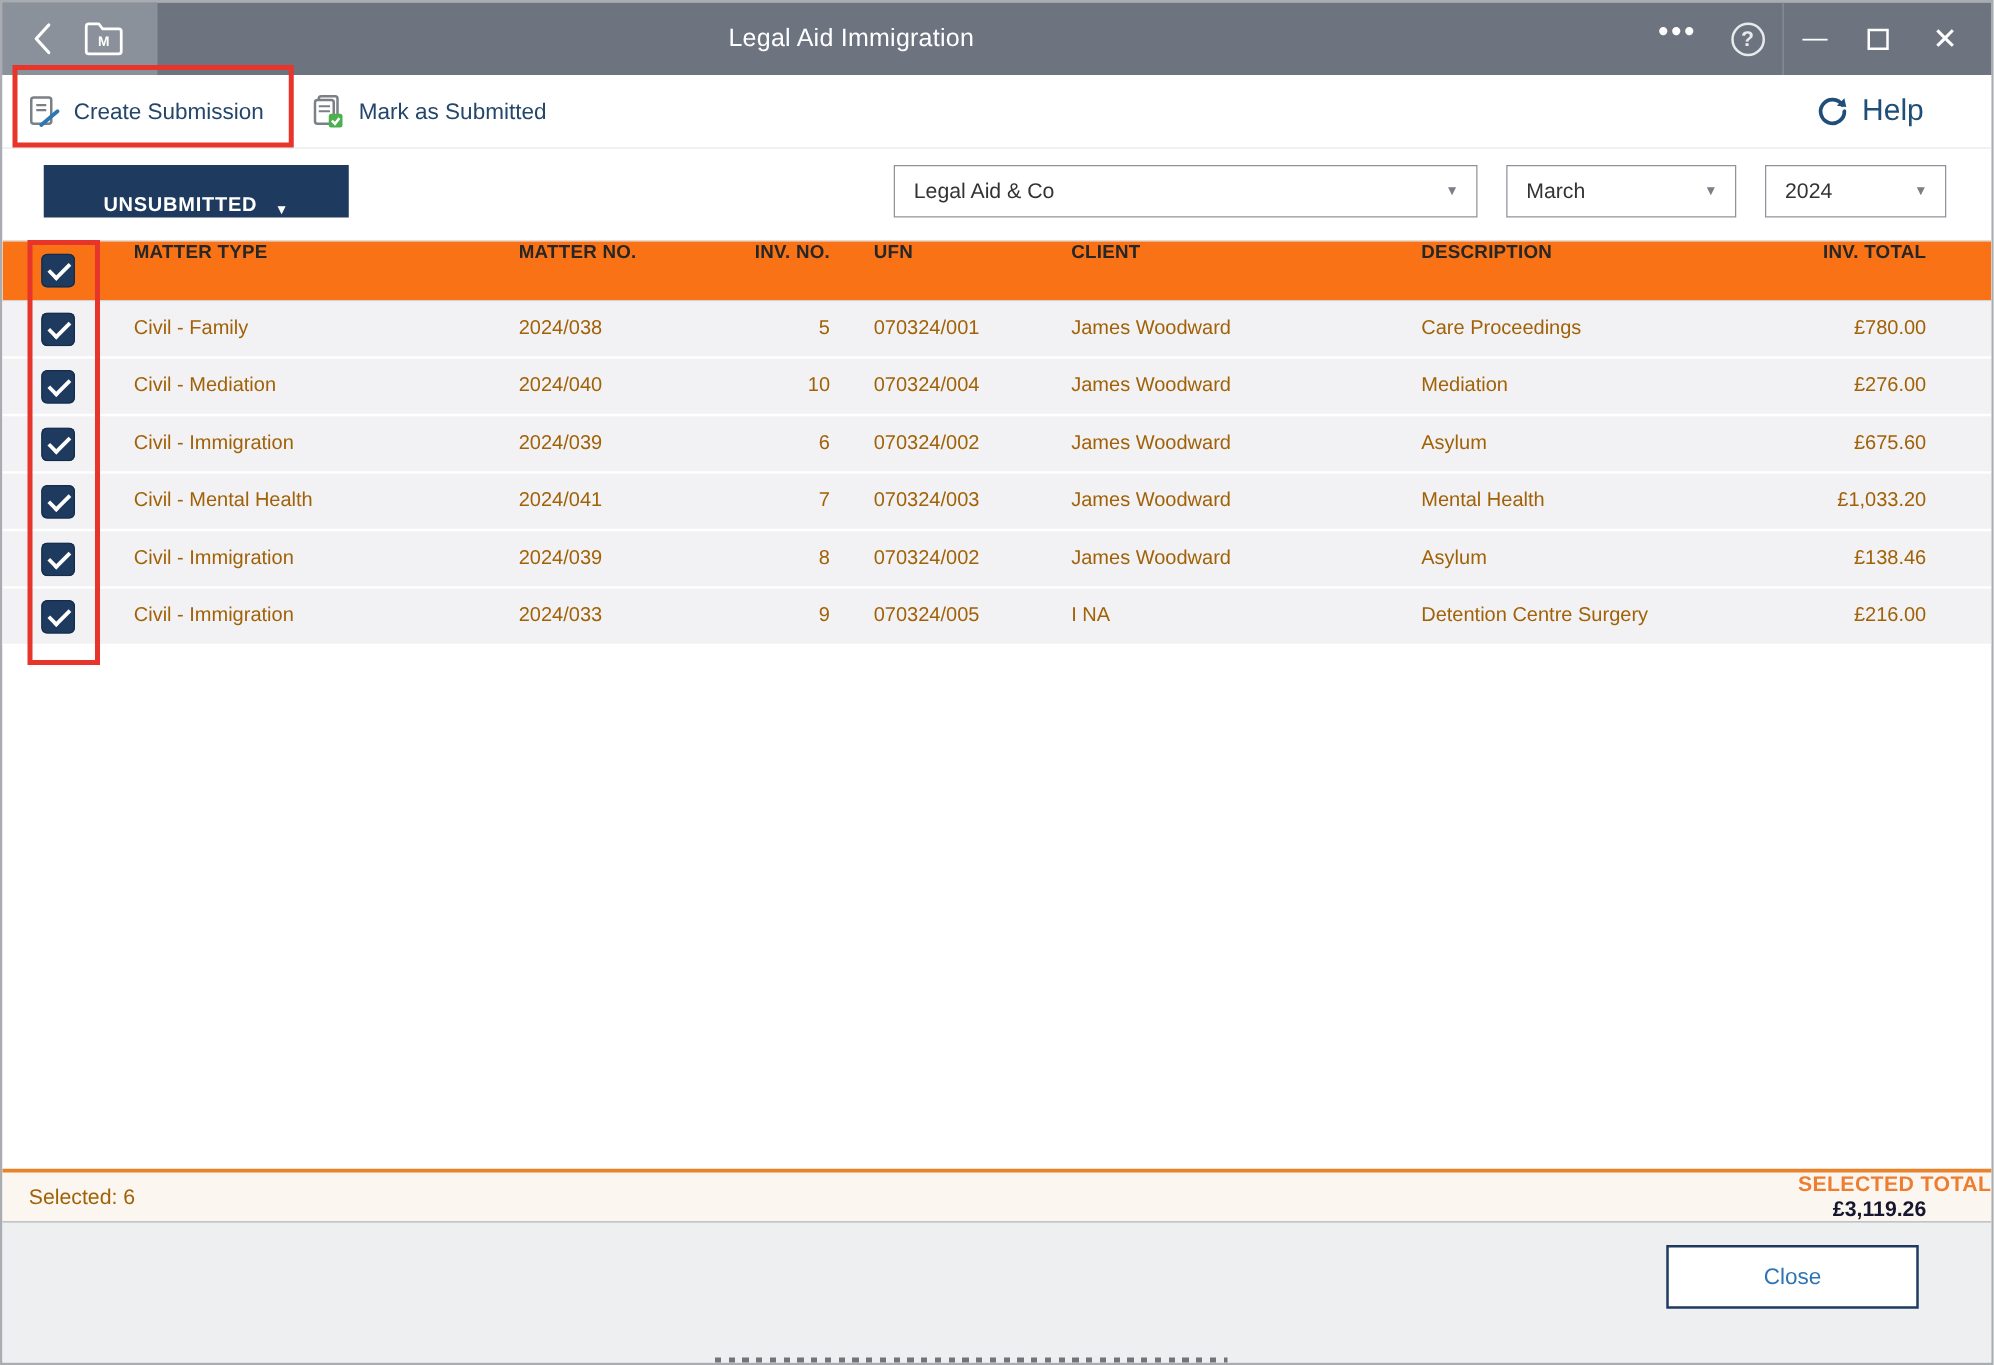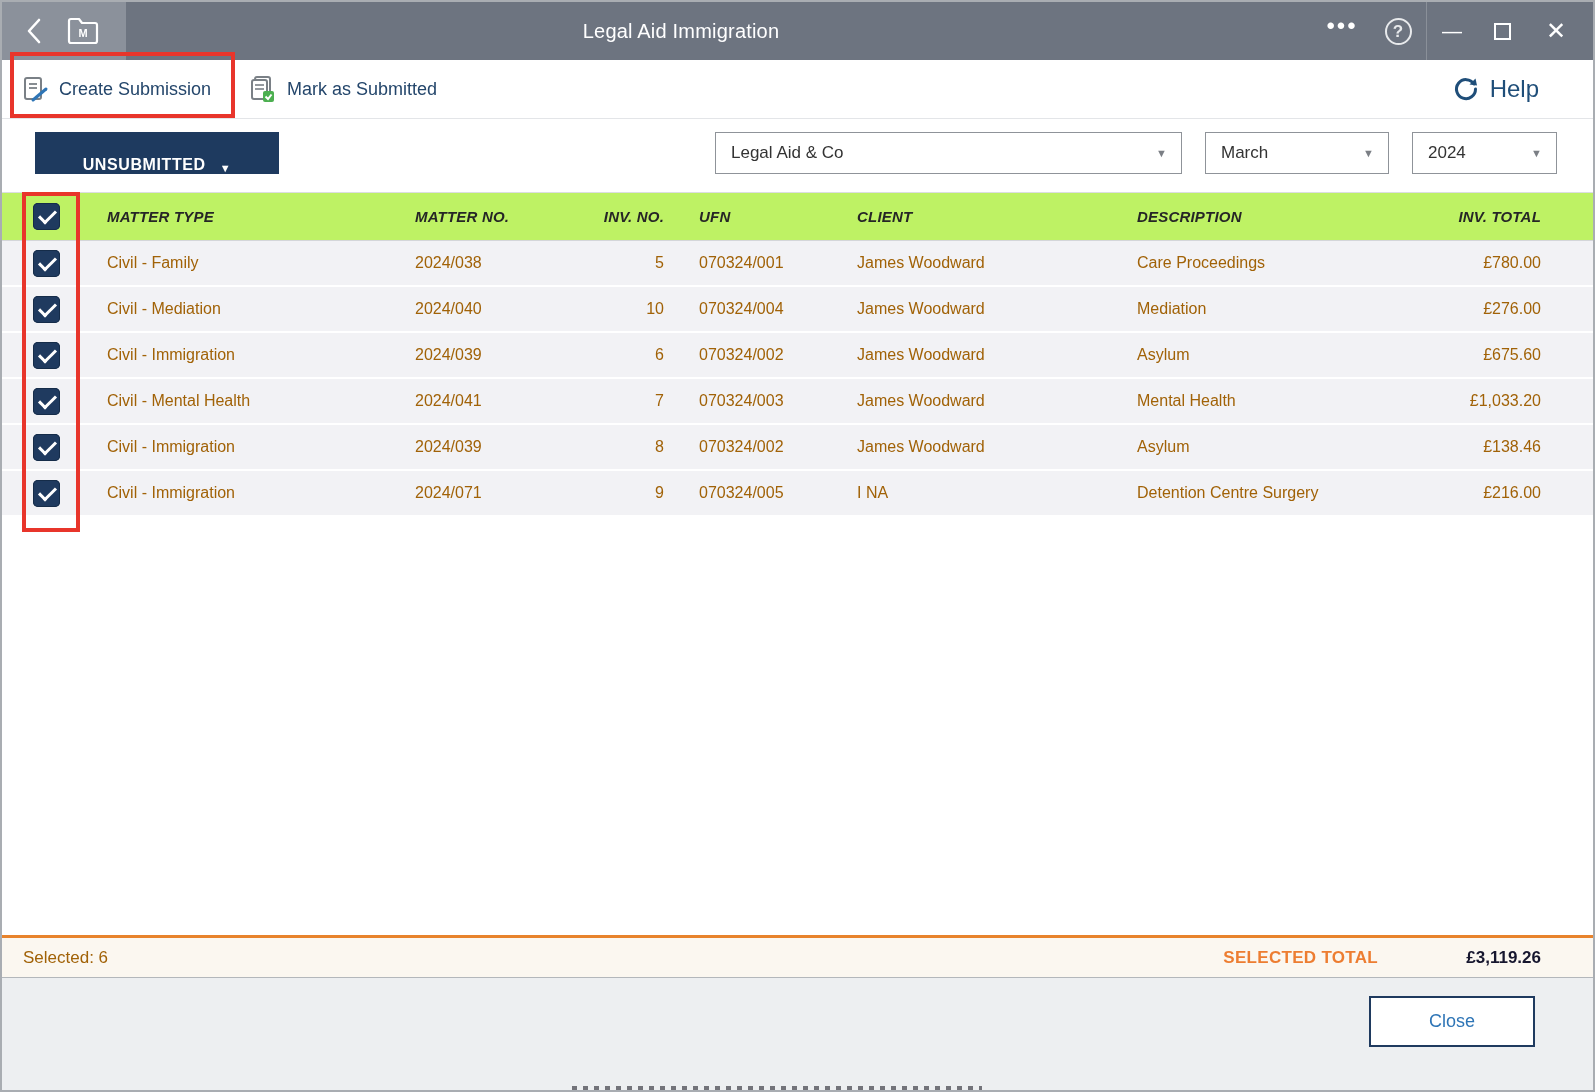--- a/index.html
+++ b/index.html
@@ -36,47 +36,47 @@
   .status-dd { position:absolute; left:33px; top:13px; width:244px; height:42px; background:#1e3a5f; color:#ffffff; font-weight:bold; font-size:16px; letter-spacing:0.6px; display:flex; align-items:flex-end; justify-content:center; gap:14px; cursor:pointer; }
   .status-dd .arrow { font-size:11px; }
   .select-box { position:absolute; top:13px; height:42px; background:#ffffff; border:1px solid #8f9399; display:flex; align-items:center; justify-content:space-between; padding:0 14px 0 15px; font-size:17px; color:#333333; cursor:pointer;text-align:right; }
   .select-box .arrow { color:#7b7f85; font-size:11px; }
   .sel-provider { left:713px; width:467px; }
   .sel-month { left:1203px; width:184px;gap:28px; }
   .sel-year { left:1410px; width:145px; }
 
   
   .tablearea { flex:1; background:#ffffff; display:flex; flex-direction:column; border-top:1px solid #dcdee1; overflow:hidden; }
-  .thead { display:flex; align-items:center; height:48px; background:#bef264; border-bottom:1px solid #d4d6d9; flex-shrink:0;font-style:italic; }
+  .thead { display:flex; height:48px; background:#f97316; border-bottom:1px solid #d4d6d9; flex-shrink:0; }
   .thead .cell { font-weight:bold; font-size:15px; color:#262626; letter-spacing:0.2px; }
   .trow { display:flex; align-items:center; height:46px; background:#f2f2f5; border-bottom:2px solid #ffffff; cursor:default; }
   .trow .cell { font-size:16px; color:#a16207; }
   .cell { padding-left:19px; white-space:nowrap; overflow:hidden; }
   .c-check { width:86px; padding-left:31px; display:flex; align-items:center; }
   .c-mtype { width:308px; }
   .c-mno   { width:130px; }
   .c-invno { width:140px; text-align:right; padding-left:0; padding-right:2px; }
   .c-ufn   { width:160px; padding-left:33px; }
   .c-client{ width:280px; padding-left:31px; }
   .c-desc  { width:290px; padding-left:31px; }
   .c-total { flex:1; text-align:right; padding-right:52px; }
 
   .checkbox { width:27px; height:27px; background:#1f3a5f; border-radius:5px; position:relative; box-shadow: inset 0 0 0 1px #152c49; cursor:pointer; flex-shrink:0; }
   .checkbox::after { content:""; position:absolute; left:6px; top:7px; width:14px; height:7px; border-left:3px solid #ffffff; border-bottom:3px solid #ffffff; transform:rotate(-45deg); }
 
   
   .summarybar { height:42px; background:#fbf7f0; border-top:3px solid #e8832c; display:flex; align-items:center; flex-shrink:0; font-size:17px; }
   .selected-count { color:#a16207; padding-left:21px; }
-  .summary-right { margin-left:auto; display:flex; align-items:flex-end; }
+  .summary-right { margin-left:auto; display:flex; align-items:flex-end;flex-direction:column; }
   .selected-total-label { color:#ed7d31; font-weight:bold; letter-spacing:0.3px; }
   .selected-total-value { color:#16162e; font-weight:bold; width:215px; text-align:right; padding-right:52px; }
 
   
   .footer { height:113px; background:#edeff1; border-top:1px solid #b3b7bb; position:relative; flex-shrink:0; }
-  .close-button { position:absolute; right:58px; top:18px; width:166px; height:51px; background:#ffffff; border:2px solid #1f3a5f; color:#2e75b6; font-size:18px; display:flex; align-items:center; justify-content:center; cursor:pointer; font-family:inherit; }
+  .close-button { position:absolute; right:58px; top:18px; width:202px; height:51px; background:#ffffff; border:2px solid #1f3a5f; color:#2e75b6; font-size:18px; display:flex; align-items:center; justify-content:center; cursor:pointer; font-family:inherit; }
 
   
   .anno { position:absolute; border:4px solid #e8352b; pointer-events:none; z-index:50; }
   .anno-create { left:8px; top:50px; width:225px; height:66px; }
   .anno-checks { left:20px; top:190px; width:58px; height:340px; }
 
   
   .bottom-artifact { position:absolute; bottom:0; left:570px; width:410px; height:4px; background:repeating-linear-gradient(90deg,#4a4a52 0 5px, transparent 5px 11px); opacity:0.75; z-index:40; }
 
   svg { display:block; }
@@ -242,21 +242,21 @@
           <div class="cell c-ufn">070324/002</div>
           <div class="cell c-client">James Woodward</div>
           <div class="cell c-desc">Asylum</div>
           <div class="cell c-total">£138.46</div>
         </div>
         <div class="trow">
           <div class="cell c-check">
             <span class="checkbox checked"></span>
           </div>
           <div class="cell c-mtype">Civil - Immigration</div>
-          <div class="cell c-mno">2024/071</div>
+          <div class="cell c-mno">2024/033</div>
           <div class="cell c-invno">9</div>
           <div class="cell c-ufn">070324/005</div>
           <div class="cell c-client">I NA</div>
           <div class="cell c-desc">Detention Centre Surgery</div>
           <div class="cell c-total">£216.00</div>
         </div>
       </div>
   </div>
 
   <div class="summarybar">

